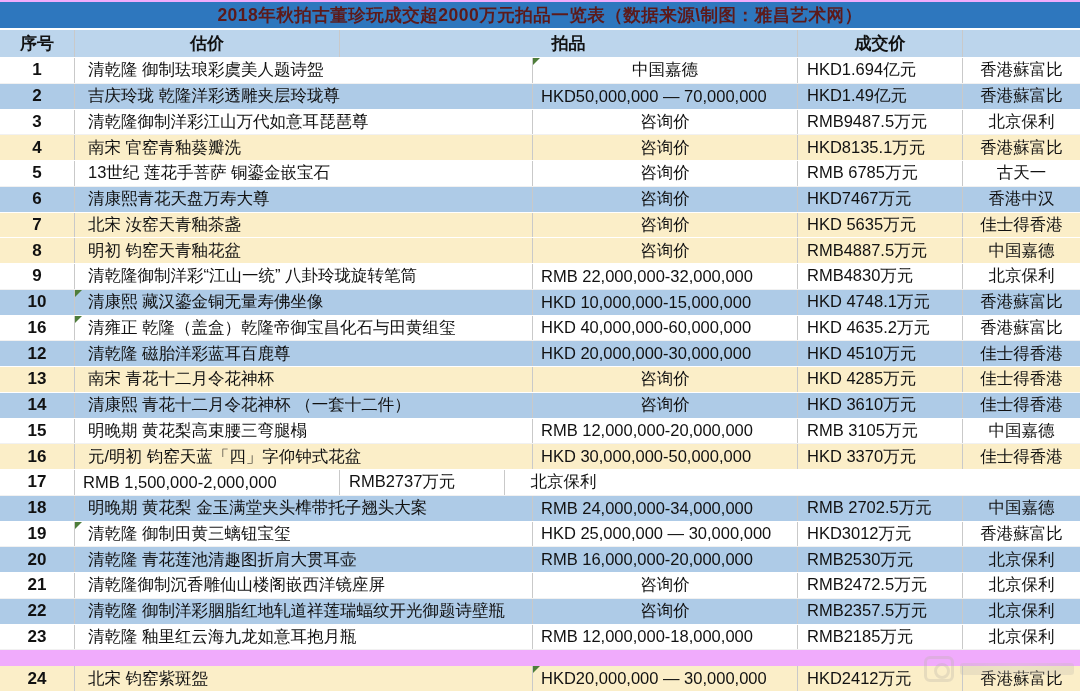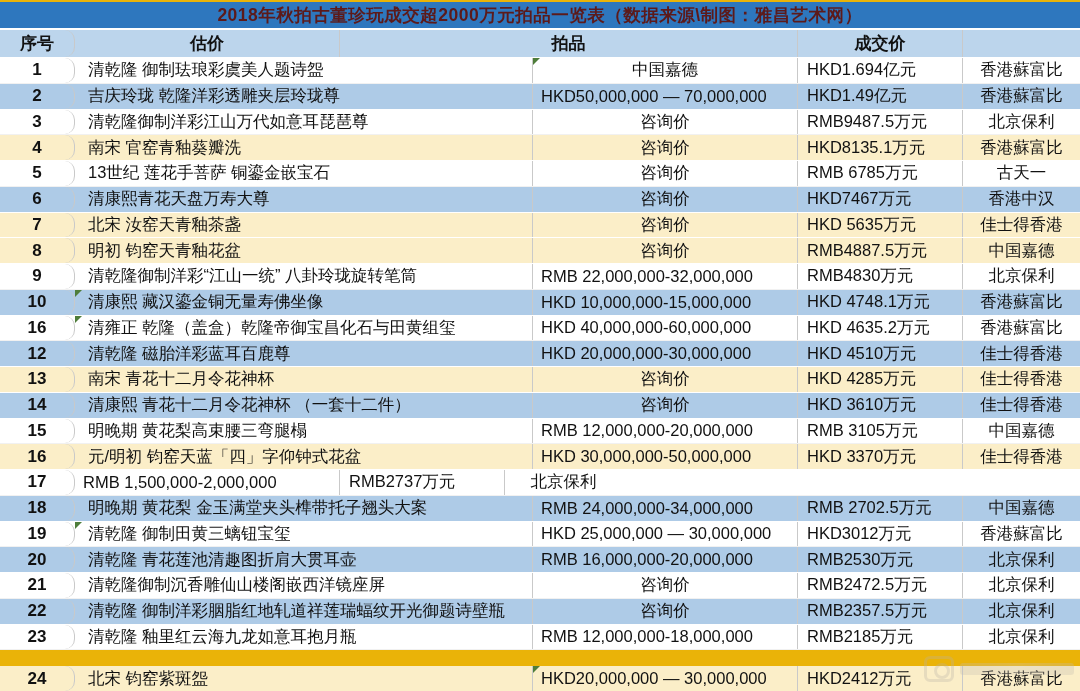--- a/index.html
+++ b/index.html
@@ -5,21 +5,21 @@
   * { box-sizing: border-box; margin: 0; padding: 0; }
   html, body { width: 1080px; height: 691px; }
   body {
     font-family: "Liberation Sans", "DejaVu Sans", sans-serif;
     background: #ffffff;
   }
   .page {
     width: 1080px; height: 691px;
     position: relative;
     display: flex; flex-direction: column;
-    background: #eab308;
+    background: #f0abfc;
     overflow: hidden;
     padding-top: 2px;
   }
   .title-bar {
     height: 28px; flex: 0 0 28px;
     background: var(--title-bg, #2E77BE);
     color: var(--title-text, #5C1A1A);
     font-weight: bold; font-size: 17.5px;
     display: flex; align-items: center; justify-content: center;
     border-bottom: 2px solid #ffffff;
@@ -42,21 +42,21 @@
   .row:last-child { border-bottom: none; margin-top: 16px; }
   .row.white  { background: #ffffff; border-bottom-color: #f1f1f1; }
   .row.blue   { background: var(--row-blue, #AECBE7); }
   .row.yellow { background: var(--row-yellow, #FBEEC8); }
   .cell {
     display: flex; align-items: center;
     border-right: 1px solid #c9c9c9;
     position: relative;
     overflow: hidden; white-space: nowrap;
   }
-  .col-index { width: 75px;  justify-content: center; font-weight: bold; font-size: 17px; border-radius: 10px; }
+  .col-index { width: 75px;  justify-content: center; font-weight: bold; font-size: 17px; }
   .col-item  { width: 458px; padding-left: 13px; }
   .col-est   { width: 265px; padding-left: 8px; }
   .col-est.center { justify-content: center; padding-left: 0; }
   .col-price { width: 165px; padding-left: 9px; }
   .col-house { width: 117px; justify-content: center; border-right: none; }
   .hcell.col-index, .hcell.col-item, .hcell.col-est, .hcell.col-price {
     justify-content: center; padding-left: 0; font-weight: bold;
   }
   
   .has-note::before {

